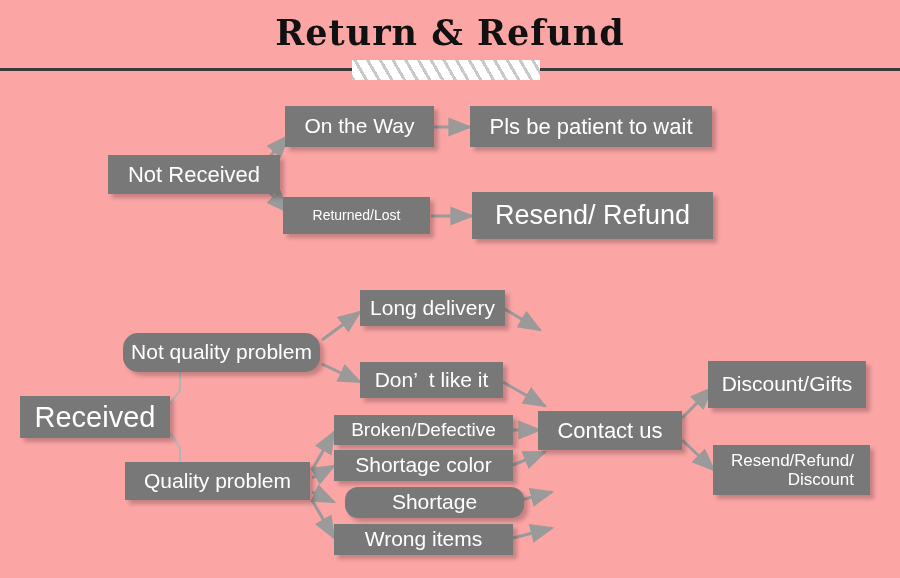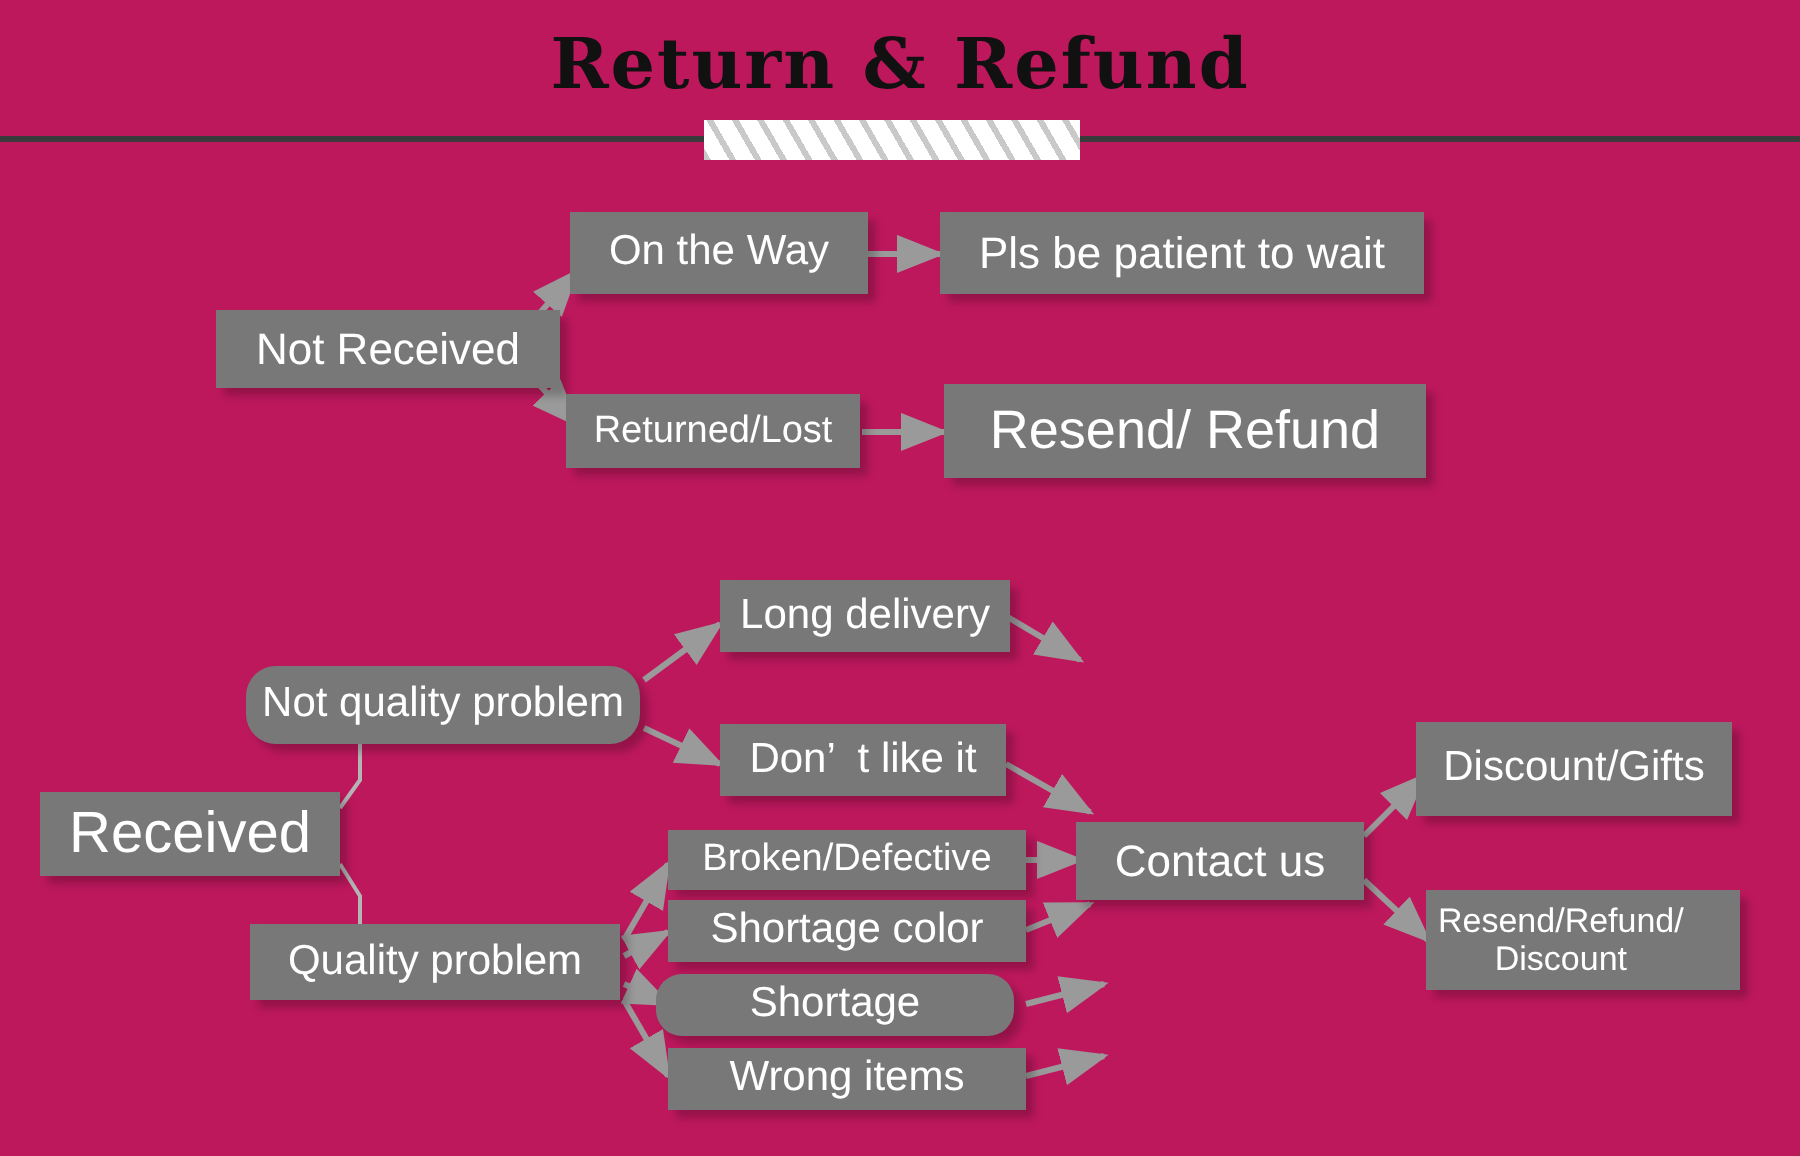--- a/index.html
+++ b/index.html
@@ -7,21 +7,21 @@
     padding: 0;
     background: #ffffff;
   }
   body {
     font-family: "Liberation Sans", sans-serif;
   }
   #canvas {
     position: relative;
     width: 900px;
     height: 578px;
-    background: #be185d;
+    background: #fca5a5;
     overflow: hidden;
   }
 
   
   #title {
     position: absolute;
     left: 0;
     top: 12px;
     width: 900px;
     text-align: center;
@@ -75,23 +75,23 @@
     justify-content: center;
     box-shadow: 4px 4px 4px rgba(0,0,0,0.22);
     font-family: "Liberation Sans", sans-serif;
     font-weight: 400;
     line-height: 1.05;
     white-space: pre;
     overflow: hidden;
   }
   .node.left-align {
     justify-content: flex-start;
-    padding-left: 6px;
+    padding-left: 18px;
     white-space: pre-line;
-    text-align: center;
+    text-align: right;
     line-height: 1.12;
   }
 
   
   #wires {
     position: absolute;
     left: 0;
     top: 0;
     width: 900px;
     height: 578px;
@@ -157,39 +157,39 @@
 
     <path d="M682,440 L714,470" stroke="#9a9a9a" stroke-width="3" fill="none" marker-end="url(#ah)"></path>
   </svg>
 
   <div class="node" style="left:108px; top:155px; width:172px; height:39px; font-size:22px;">Not Received</div>
 
   <div class="node" style="left:285px; top:106px; width:149px; height:41px; font-size:21px;">On the Way</div>
 
   <div class="node" style="left:470px; top:106px; width:242px; height:41px; font-size:22px;">Pls be patient to wait</div>
 
-  <div class="node" style="left:283px; top:197px; width:147px; height:37px; font-size:19px;">Returned/Lost</div>
+  <div class="node" style="left:283px; top:197px; width:147px; height:37px; font-size:14px;">Returned/Lost</div>
 
   <div class="node" style="left:472px; top:192px; width:241px; height:47px; font-size:27px;">Resend/ Refund</div>
 
   <div class="node" style="left:20px; top:396px; width:150px; height:42px; font-size:29px;">Received</div>
 
   <div class="node" style="left:123px; top:333px; width:197px; height:39px; font-size:21px;border-radius:15px;">Not quality problem</div>
 
   <div class="node" style="left:125px; top:462px; width:185px; height:38px; font-size:21px;">Quality problem</div>
 
   <div class="node" style="left:360px; top:290px; width:145px; height:36px; font-size:21px;">Long delivery</div>
 
   <div class="node" style="left:360px; top:362px; width:143px; height:36px; font-size:21px;">Don’  t like it</div>
 
   <div class="node" style="left:334px; top:415px; width:179px; height:30px; font-size:19px;">Broken/Defective</div>
 
   <div class="node" style="left:334px; top:450px; width:179px; height:31px; font-size:21px;">Shortage color</div>
 
-  <div class="node" style="left:328px; top:487px; width:179px; height:31px; font-size:21px;border-radius:13px;">Shortage</div>
+  <div class="node" style="left:345px; top:487px; width:179px; height:31px; font-size:21px;border-radius:13px;">Shortage</div>
 
   <div class="node" style="left:334px; top:524px; width:179px; height:31px; font-size:21px;">Wrong items</div>
 
   <div class="node" style="left:538px; top:411px; width:144px; height:39px; font-size:22px;">Contact us</div>
 
   <div class="node" style="left:708px; top:361px; width:158px; height:47px; font-size:21px;">Discount/Gifts</div>
 
   <div class="node left-align" style="left:713px; top:445px; width:157px; height:50px; font-size:17px;">Resend/Refund/
 Discount</div>
 

